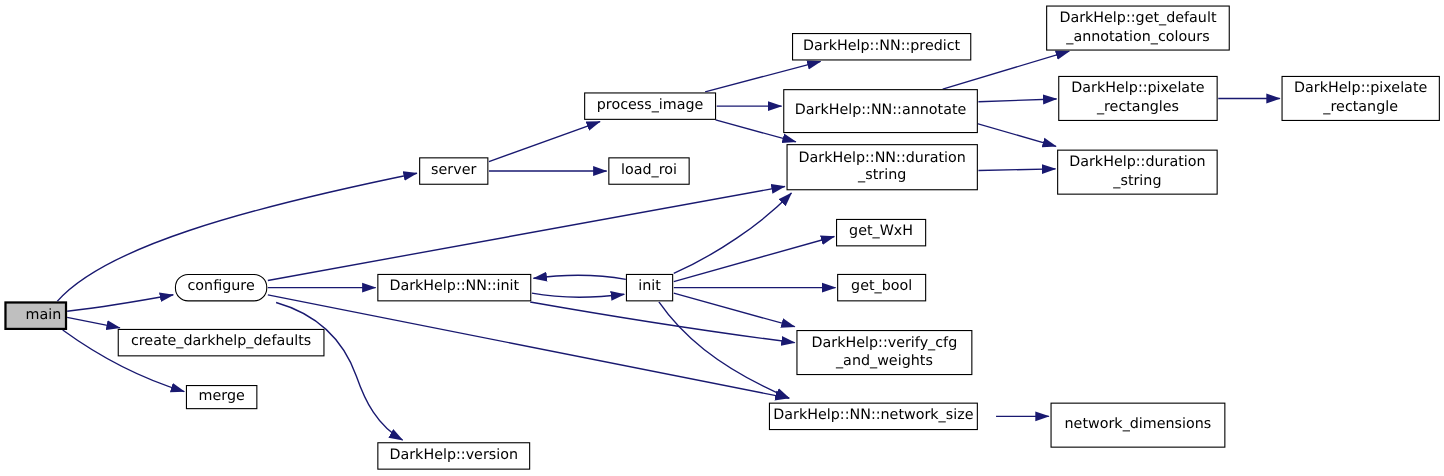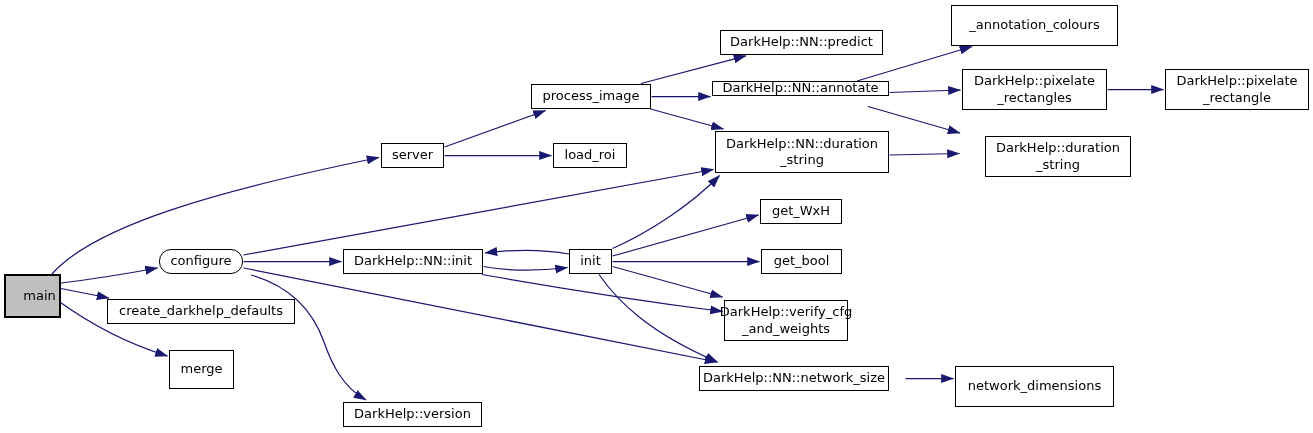--- a/index.html
+++ b/index.html
@@ -81,85 +81,86 @@
         <path d="M 482,274.5 Q 610,297 722.5,311.5" fill="none" stroke="#191970" stroke-width="1.25" marker-end="url(#arrowhead)"></path>
         <path d="M 612.5,256 L 758.5,215" fill="none" stroke="#191970" stroke-width="1.25" marker-end="url(#arrowhead)"></path>
         <path d="M 612.5,261.5 L 759.5,261.5" fill="none" stroke="#191970" stroke-width="1.25" marker-end="url(#arrowhead)"></path>
         <path d="M 612.5,266.5 L 722.5,297" fill="none" stroke="#191970" stroke-width="1.25" marker-end="url(#arrowhead)"></path>
         <path d="M 599,274.5 C 618,302 650,333 717.5,362" fill="none" stroke="#191970" stroke-width="1.25" marker-end="url(#arrowhead)"></path>
         <path d="M 612.5,248.5 C 650,232 692,204 719.5,175.5" fill="none" stroke="#191970" stroke-width="1.25" marker-end="url(#arrowhead)"></path>
         <path d="M 905.5,378.5 L 953.5,378.5" fill="none" stroke="#191970" stroke-width="1.25" marker-end="url(#arrowhead)"></path>
       </g>
   </svg>
   <div id="node-layer">
-      <div class="graph-node highlighted" style="left: 4px; top: 274px; width: 57px; height: 44px; padding-left: 14px;">
+      <div class="graph-node highlighted" style="left: 4px; top: 274px; width: 57px; height: 26px; padding-left: 14px;">
         <span>main</span>
       </div>
       <div class="graph-node" style="left: 159px; top: 249px; width: 84px; height: 25px; border-radius: 12px;">
         <span>configure</span>
       </div>
       <div class="graph-node" style="left: 107px; top: 299px; width: 188px; height: 25px;">
         <span>create_darkhelp_defaults</span>
       </div>
-      <div class="graph-node" style="left: 169px; top: 350px; width: 65px; height: 39px;">
+      <div class="graph-node" style="left: 169px; top: 350px; width: 65px; height: 22px;">
         <span>merge</span>
       </div>
       <div class="graph-node" style="left: 343px; top: 402px; width: 139px; height: 25px;">
         <span>DarkHelp::version</span>
       </div>
       <div class="graph-node" style="left: 381px; top: 143px; width: 63px; height: 25px;">
         <span>server</span>
       </div>
       <div class="graph-node" style="left: 531px; top: 84px; width: 120px; height: 25px;">
         <span>process_image</span>
       </div>
       <div class="graph-node" style="left: 553px; top: 143px; width: 74px; height: 25px;">
         <span>load_roi</span>
       </div>
       <div class="graph-node" style="left: 720px; top: 30px; width: 163px; height: 25px;">
         <span>DarkHelp::NN::predict</span>
       </div>
-      <div class="graph-node" style="left: 712px; top: 81px; width: 177px; height: 15px;">
+      <div class="graph-node" style="left: 712px; top: 81px; width: 177px; height: 40px;">
         <span>DarkHelp::NN::annotate</span>
       </div>
       <div class="graph-node" style="left: 715px; top: 131px; width: 174px; height: 42px;">
         <span>DarkHelp::NN::duration</span>
         <span>_string</span>
       </div>
       <div class="graph-node" style="left: 569px; top: 249px; width: 43px; height: 25px;">
         <span>init</span>
       </div>
       <div class="graph-node" style="left: 760px; top: 199px; width: 82px; height: 25px;">
         <span>get_WxH</span>
       </div>
       <div class="graph-node" style="left: 761px; top: 249px; width: 81px; height: 25px;">
         <span>get_bool</span>
       </div>
-      <div class="graph-node" style="left: 724px; top: 300px; width: 124px; height: 41px;">
+      <div class="graph-node" style="left: 724px; top: 300px; width: 160px; height: 41px;">
         <span>DarkHelp::verify_cfg</span>
         <span>_and_weights</span>
       </div>
       <div class="graph-node" style="left: 699px; top: 366px; width: 190px; height: 25px;">
         <span>DarkHelp::NN::network_size</span>
       </div>
       <div class="graph-node" style="left: 955px; top: 366px; width: 159px; height: 41px;">
         <span>network_dimensions</span>
       </div>
       <div class="graph-node" style="left: 951px; top: 5px; width: 167px; height: 41px;">
+        <span>DarkHelp::get_default</span>
         <span>_annotation_colours</span>
       </div>
       <div class="graph-node" style="left: 962px; top: 69px; width: 145px; height: 41px;">
         <span>DarkHelp::pixelate</span>
         <span>_rectangles</span>
       </div>
       <div class="graph-node" style="left: 1165px; top: 69px; width: 144px; height: 41px;">
         <span>DarkHelp::pixelate</span>
         <span>_rectangle</span>
       </div>
-      <div class="graph-node" style="left: 961px; top: 136px; width: 146px; height: 41px; margin-left: 24px;">
+      <div class="graph-node" style="left: 961px; top: 136px; width: 146px; height: 41px;">
         <span>DarkHelp::duration</span>
         <span>_string</span>
       </div>
       <div class="graph-node" style="left: 343px; top: 249px; width: 140px; height: 25px;">
         <span>DarkHelp::NN::init</span>
       </div>
     </div>
 </div>
 
 </body></html>

